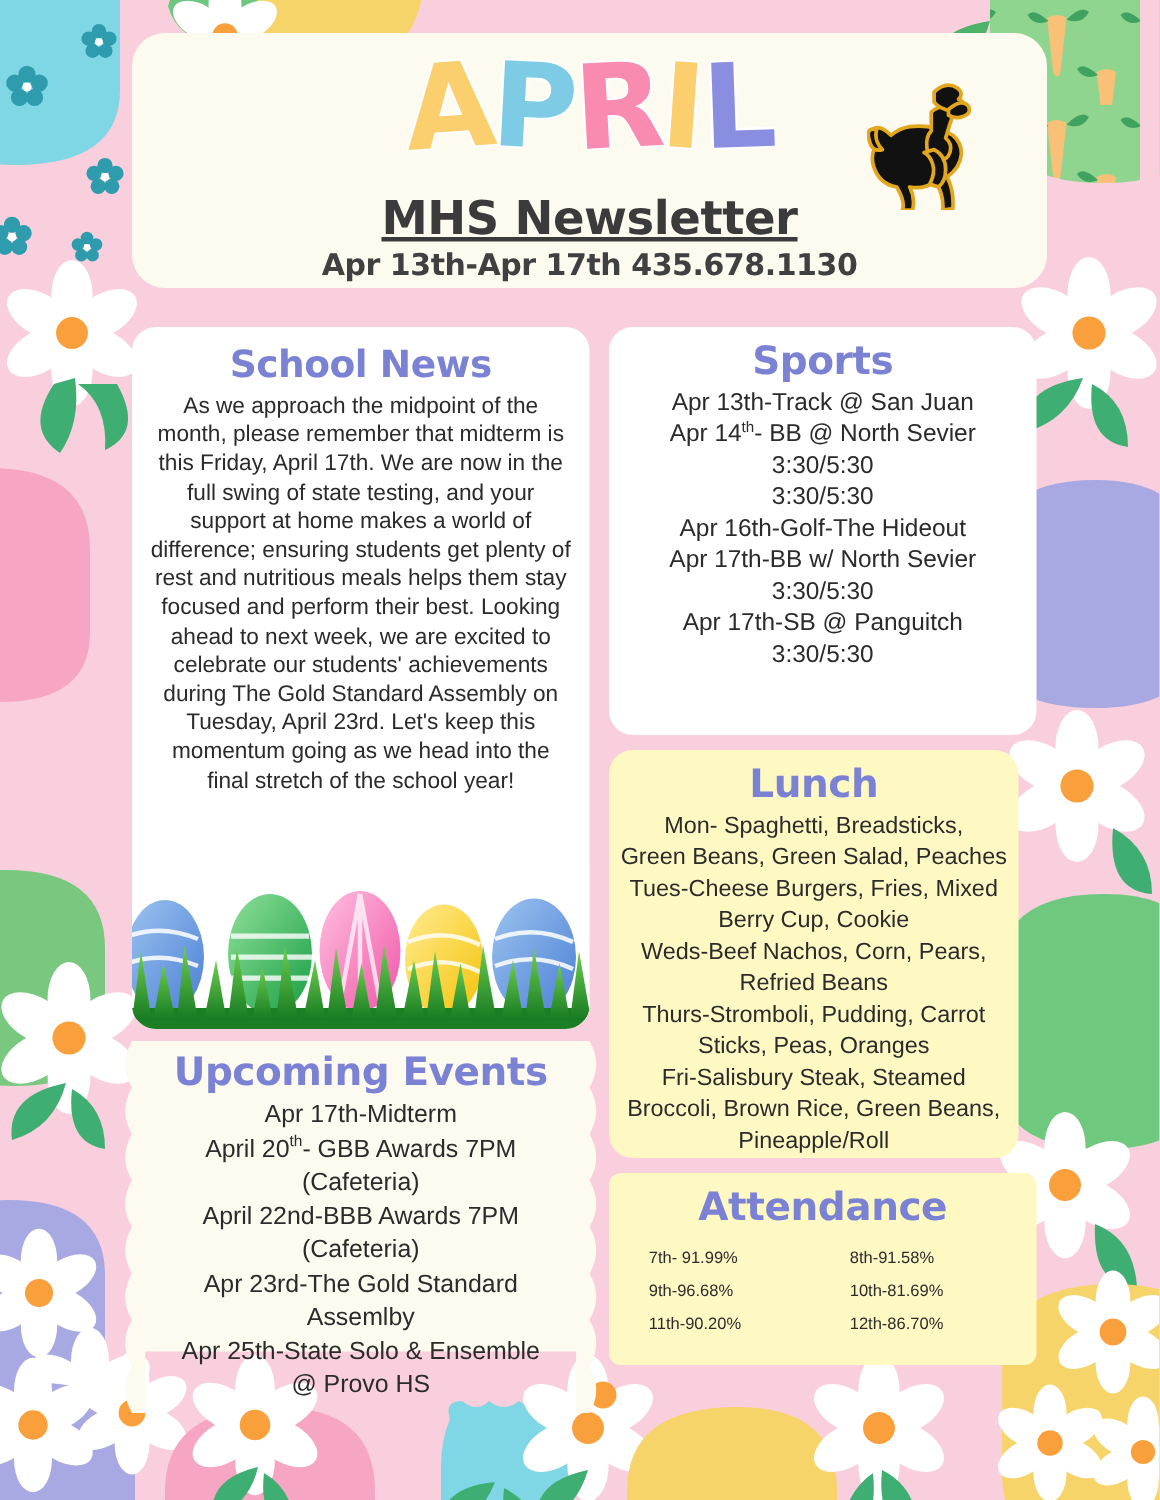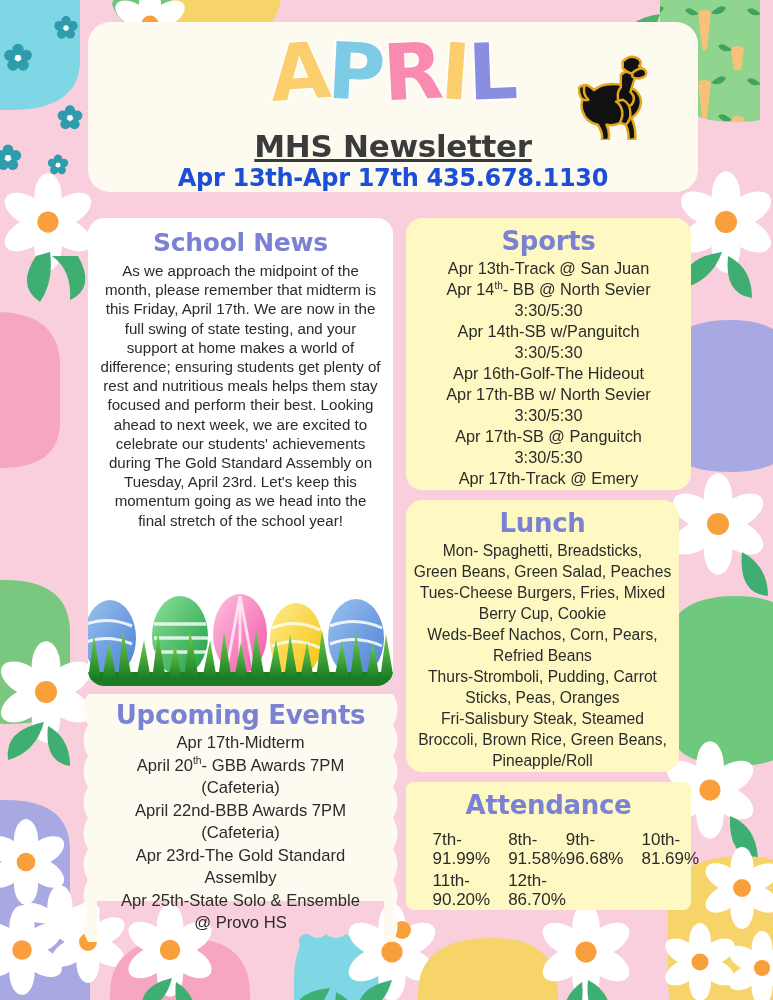--- a/index.html
+++ b/index.html
@@ -88,22 +88,22 @@
     color: #3b3b3b;
     letter-spacing: -0.3px;
     text-decoration: underline;
   }
   .hdr-sub {
     position: absolute;
     left: 0; right: 0; top: 142px;
     text-align: center;
     font-family: "DejaVu Sans", sans-serif;
     font-weight: bold;
-    font-size: 24px;
-    color: #1d4ed8;
+    font-size: 20px;
+    color: #404040;
     letter-spacing: -0.3px;
   }
 
   
   .card-title {
     text-align: center;
     font-family: "DejaVu Sans", sans-serif;
     font-weight: bold;
     color: #7b82d4;
     letter-spacing: -0.3px;
@@ -136,21 +136,21 @@
     position: absolute;
     left: 0; bottom: 0;
     width: 305px; height: 110px;
   }
 
   
   .sports-card {
     position: absolute;
     left: 406px; top: 218px;
     width: 285px; height: 272px;
-    background: #fef9c3;
+    background: #ffffff;
     border-radius: 16px;
     padding-top: 8px;
   }
   .sports-card .card-title { font-size: 26px; }
   .sports-card .card-body { font-size: 16.3px; line-height: 21px; margin-top: 2px; }
 
   
   .lunch-card {
     position: absolute;
     left: 406px; top: 500px;
@@ -187,23 +187,23 @@
     width: 285px; height: 128px;
     background: #fef9c3;
     border-radius: 8px;
     padding-top: 8px;
   }
   .att-card .card-title { font-size: 26px; }
   .att-grid {
     margin: 10px auto 0 auto;
     width: 232px;
     display: grid;
-    grid-template-columns: 1fr 1fr 1fr 1fr;
+    grid-template-columns: 1fr 1fr;
     row-gap: 3px;
-    font-size: 17px;
+    font-size: 11px;
     color: #2b2b2b;
     line-height: 19px;
   }
   .att-grid .cell-r { text-align: left; padding-left: 18px; }
 
   sup { font-size: 0.62em; vertical-align: super; line-height: 0; margin-top: 28px; }
 </style>
 </head>
 <body>
 
@@ -437,28 +437,26 @@
         </g>
       </svg>
     </div>
 
     <div class="sports-card">
       <div class="card-title">Sports</div>
       <div class="card-body">
           <span class="ln">Apr 13th-Track @ San Juan</span>
           <span class="ln">Apr 14<sup>th</sup>- BB @ North Sevier</span>
           <span class="ln">3:30/5:30</span>
-          <span class="ln">Apr 14th-SB w/Panguitch</span>
           <span class="ln">3:30/5:30</span>
           <span class="ln">Apr 16th-Golf-The Hideout</span>
           <span class="ln">Apr 17th-BB w/ North Sevier</span>
           <span class="ln">3:30/5:30</span>
           <span class="ln">Apr 17th-SB @ Panguitch</span>
           <span class="ln">3:30/5:30</span>
-          <span class="ln">Apr 17th-Track @ Emery</span>
         </div>
     </div>
 
     <div class="lunch-card">
       <div class="card-title">Lunch</div>
       <div class="card-body">
           <span class="ln">Mon- Spaghetti, Breadsticks,</span>
           <span class="ln">Green Beans, Green Salad, Peaches</span>
           <span class="ln">Tues-Cheese Burgers, Fries, Mixed</span>
           <span class="ln">Berry Cup, Cookie</span>

